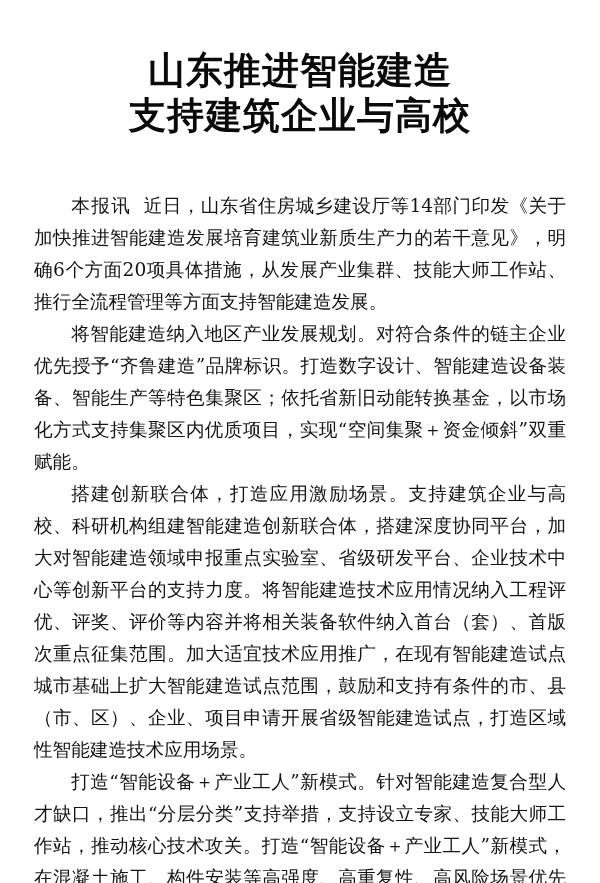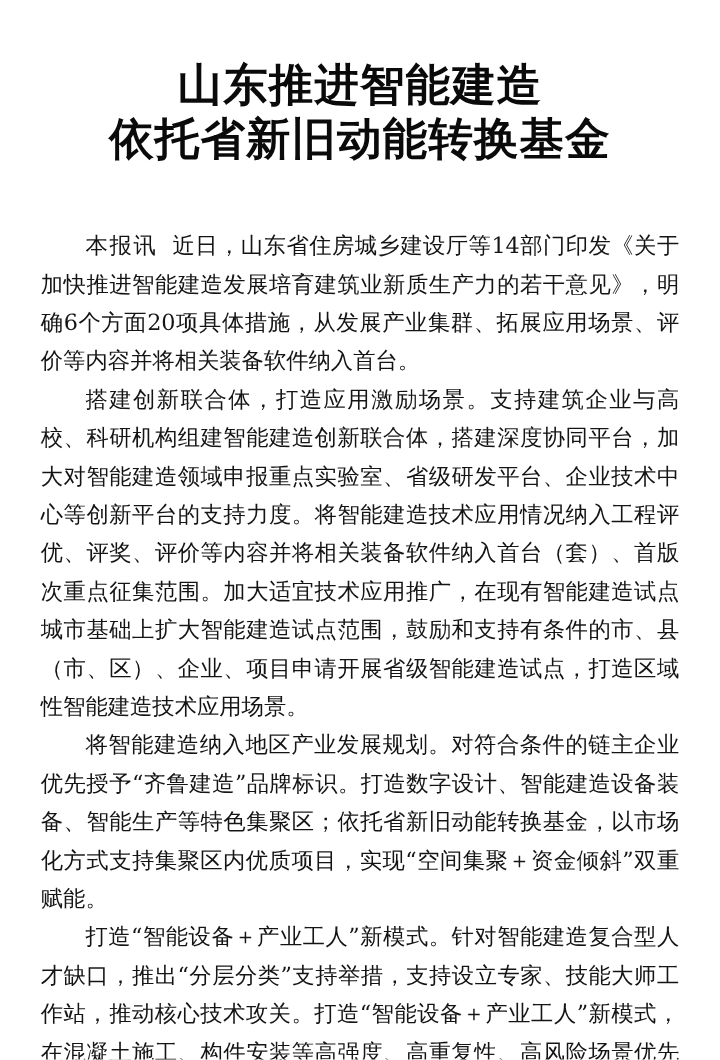--- a/index.html
+++ b/index.html
@@ -52,23 +52,23 @@
     letter-spacing: 1px;
   }
 </style>
 </head>
 <body>
 
 <div class="page">
 
   <h1 class="headline">
     <span class="line">山东推进智能建造</span>
-    <span class="line">依托省新旧动能转换基金</span>
+    <span class="line">支持建筑企业与高校</span>
   </h1>
 
   <div class="article">
-    <p><span class="lead">本报讯</span>&nbsp;&nbsp;<span>近日，山东省住房城乡建设厅等14部门印发《关于加快推进智能建造发展培育建筑业新质生产力的若干意见》，明确6个方面20项具体措施，从发展产业集群、拓展应用场景、评价等内容并将相关装备软件纳入首台。</span></p>
+    <p><span class="lead">本报讯</span>&nbsp;&nbsp;<span>近日，山东省住房城乡建设厅等14部门印发《关于加快推进智能建造发展培育建筑业新质生产力的若干意见》，明确6个方面20项具体措施，从发展产业集群、技能大师工作站、推行全流程管理等方面支持智能建造发展。</span></p>
+    <p>将智能建造纳入地区产业发展规划。对符合条件的链主企业优先授予“齐鲁建造”品牌标识。打造数字设计、智能建造设备装备、智能生产等特色集聚区；依托省新旧动能转换基金，以市场化方式支持集聚区内优质项目，实现“空间集聚＋资金倾斜”双重赋能。</p>
     <p>搭建创新联合体，打造应用激励场景。支持建筑企业与高校、科研机构组建智能建造创新联合体，搭建深度协同平台，加大对智能建造领域申报重点实验室、省级研发平台、企业技术中心等创新平台的支持力度。将智能建造技术应用情况纳入工程评优、评奖、评价等内容并将相关装备软件纳入首台（套）、首版次重点征集范围。加大适宜技术应用推广，在现有智能建造试点城市基础上扩大智能建造试点范围，鼓励和支持有条件的市、县（市、区）、企业、项目申请开展省级智能建造试点，打造区域性智能建造技术应用场景。</p>
-    <p>将智能建造纳入地区产业发展规划。对符合条件的链主企业优先授予“齐鲁建造”品牌标识。打造数字设计、智能建造设备装备、智能生产等特色集聚区；依托省新旧动能转换基金，以市场化方式支持集聚区内优质项目，实现“空间集聚＋资金倾斜”双重赋能。</p>
     <p>打造“智能设备＋产业工人”新模式。针对智能建造复合型人才缺口，推出“分层分类”支持举措，支持设立专家、技能大师工作站，推动核心技术攻关。打造“智能设备＋产业工人”新模式，在混凝土施工、构件安装等高强度、高重复性、高风险场景优先使用人机协同方式施工，从“多人一机”向“一人一机”“一人多机”转变。</p>
   </div>
 
 </div>
 
 </body></html>

